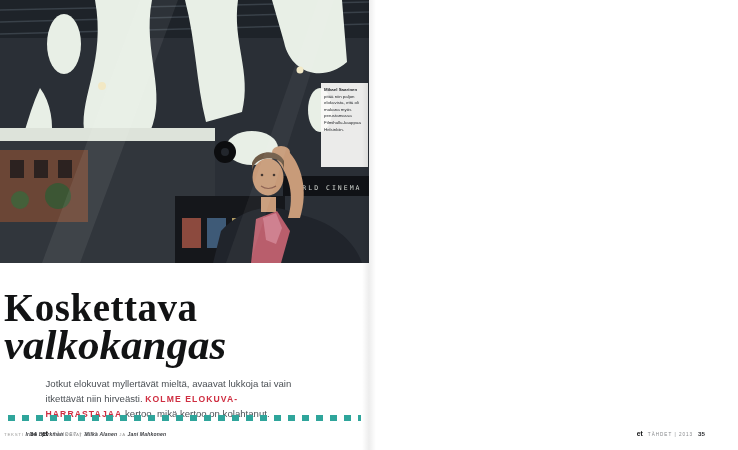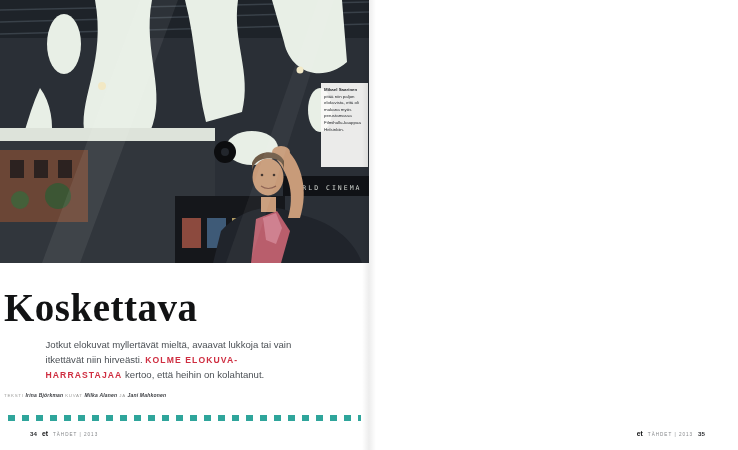--- a/index.html
+++ b/index.html
@@ -105,21 +105,22 @@
       <polygon points="318,0 334,0 250,263 226,263" fill="rgba(255,255,255,0.05)"></polygon>
     </svg>
   </div>
 
   <div class="photo-caption1">
     <b>Mikael Saarinen</b><span> pitää niin paljon elokuvista, että oli mukana myös perustamassa Filmihullu-kauppaa Helsinkiin.</span>
   </div>
 
   <div class="title-block">
     <div class="title-l1">Koskettava</div>
-    <div class="intro"><span>Jotkut elokuvat myllertävät mieltä, avaavat lukkoja tai vain itkettävät niin hirveästi. </span><span class="red-caps">KOLME ELOKUVA-HARRASTAJAA</span><span> kertoo, että heihin on kolahtanut.</span></div>
+    <div class="title-l2">valkokangas</div>
+    <div class="intro"><span>Jotkut elokuvat myllertävät mieltä, avaavat lukkoja tai vain itkettävät niin hirveästi. </span><span class="red-caps">KOLME ELOKUVA-HARRASTAJAA</span><span> kertoo, mikä kertoo on kolahtanut.</span></div>
     <div class="credits">
       <span>TEKSTI</span>
       <span class="cname">Irina Björkman</span>
       <span>KUVAT</span>
       <span class="cname">Milka Alanen</span>
       <span>JA</span>
       <span class="cname">Jani Mahkonen</span>
     </div>
   </div>
 

